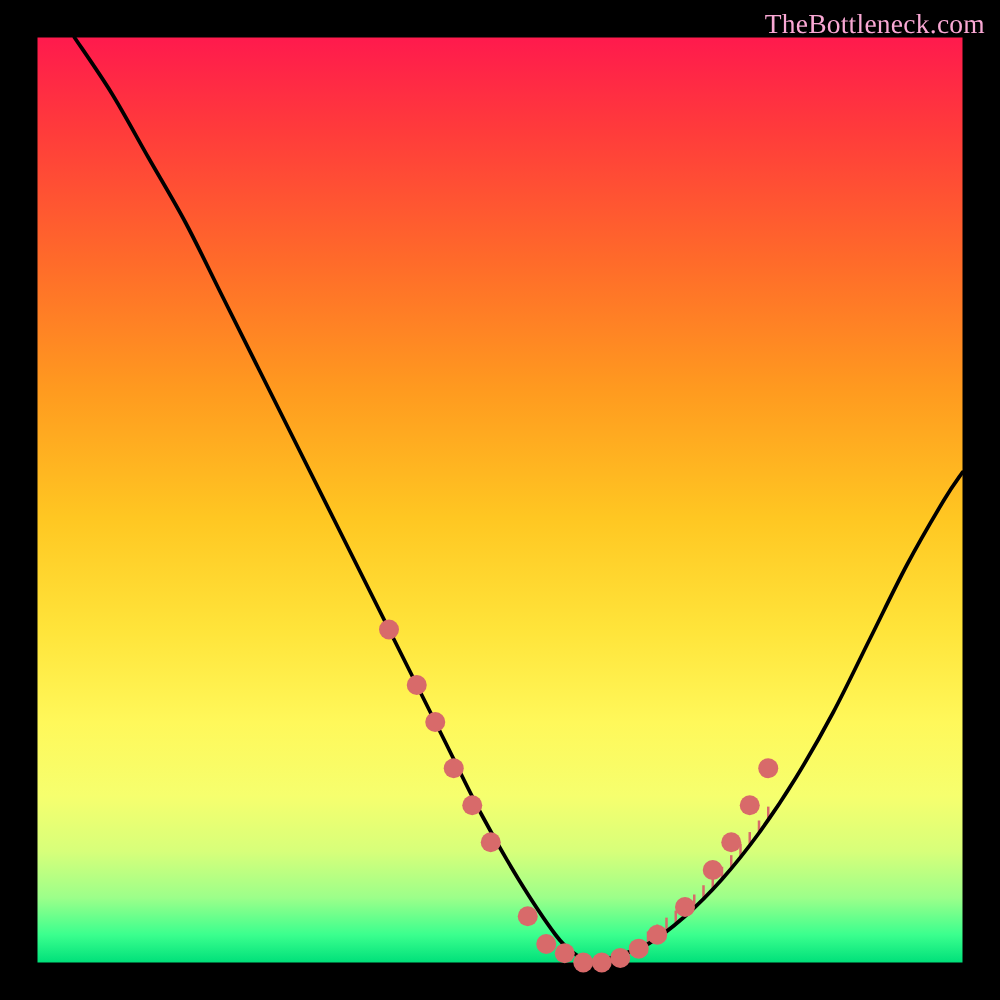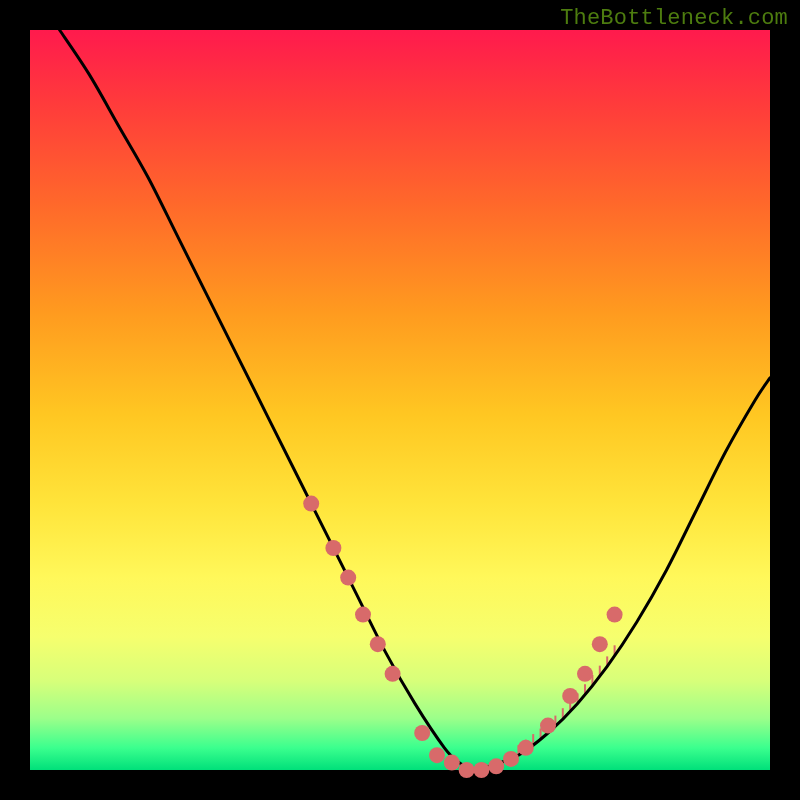--- a/index.html
+++ b/index.html
@@ -34,23 +34,23 @@
       #f6ff6e 82%,
       #d7ff7a 88%,
       #9cff8a 93%,
       #3bff8e 97%,
       #00e07a 100%);
   }
   .watermark {
     position: absolute;
     top: 6px;
     right: 12px;
-    font-family: Liberation Mono, monospace;
+    font-family: Liberation Serif, serif;
     font-size: 22px;
-    color: #4d7c0f;
+    color: #f9a8d4;
     letter-spacing: 0.2px;
     user-select: none;
   }
   svg.curve {
     position: absolute;
     left: 0;
     top: 0;
   }
 </style>
 </head>

